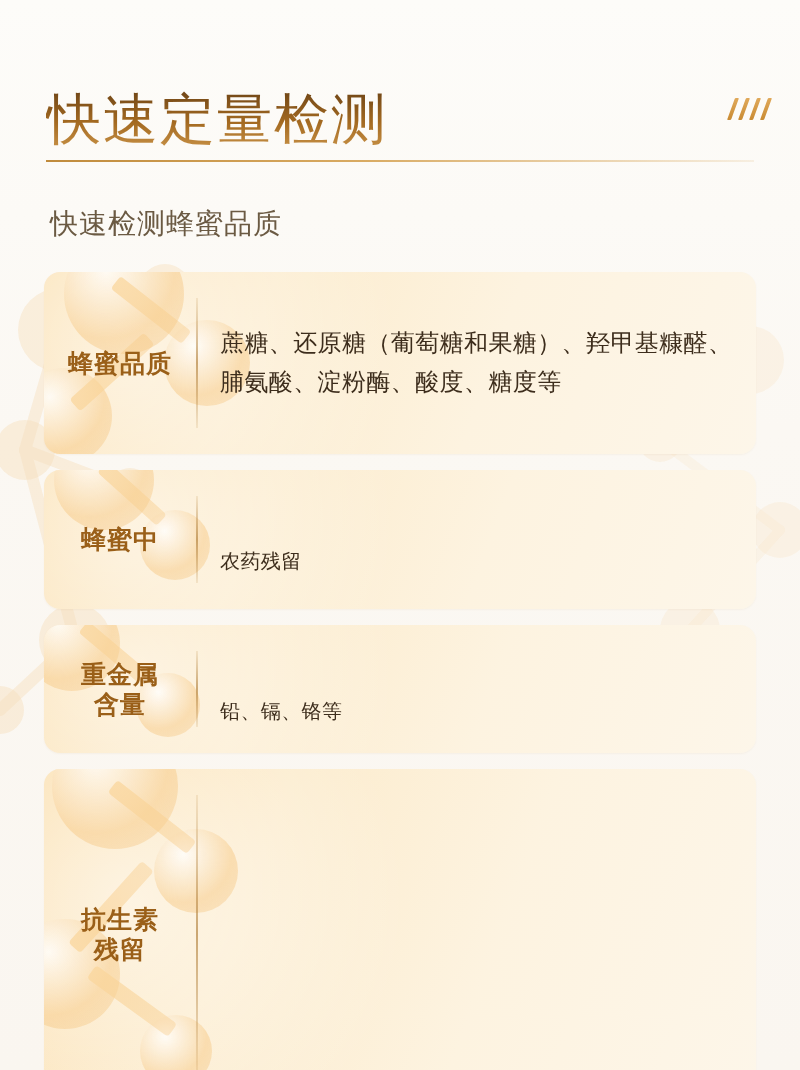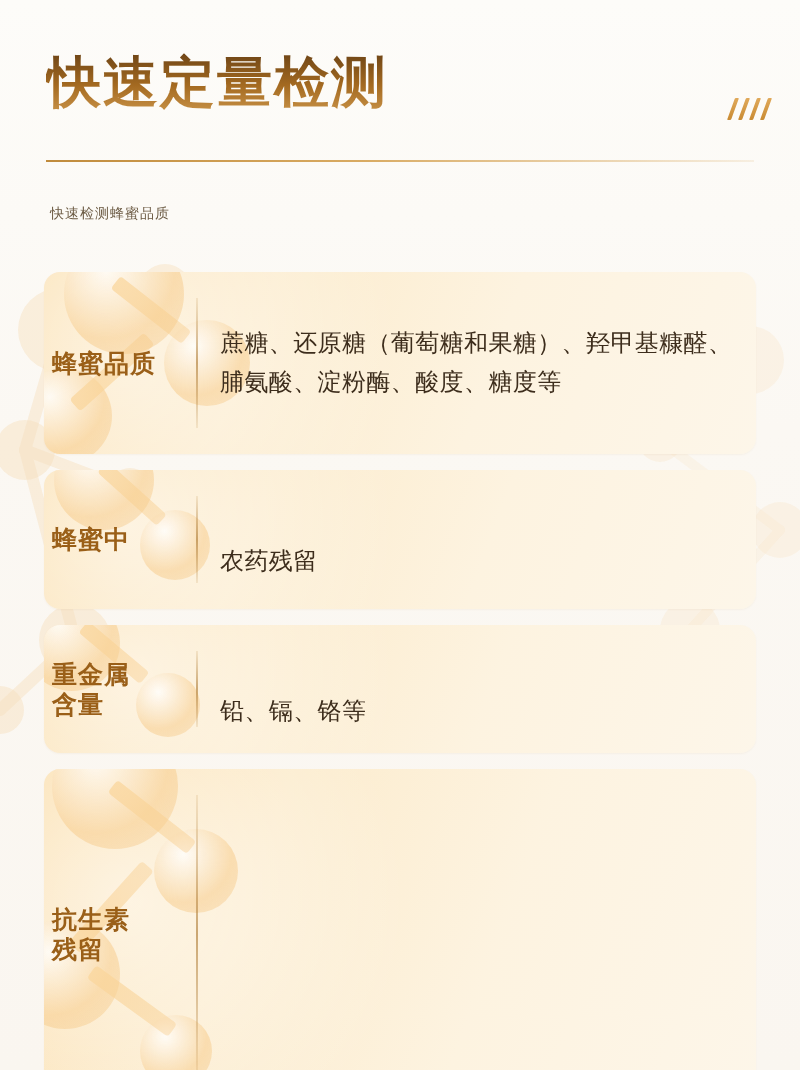--- a/index.html
+++ b/index.html
@@ -32,29 +32,30 @@
 
   
   .header {
     position: relative;
     padding: 52px 0 0 46px;
     height: 118px;
     box-sizing: border-box;
   }
   .main-title {
     font-size: 55px;
-    font-weight: bold;
+    font-weight: normal;
     letter-spacing: 2px;
     line-height: 1.1;
     background: linear-gradient(180deg, #6d4416 0%, #a46a21 55%, #c89247 100%);
     -webkit-background-clip: text;
     background-clip: text;
     color: transparent;
     display: inline-block;
     font-family: "Liberation Sans", sans-serif;
+    margin-top: 37px;
   }
   .slashes {
     position: absolute;
     right: 32px;
     top: 98px;
     display: flex;
     gap: 7px;
   }
   .slashes i {
     display: block;
@@ -70,21 +71,21 @@
     top: 160px;
     width: 708px;
     height: 2px;
     background: linear-gradient(90deg, #c08b3c 0%, #d9ab63 45%, rgba(217,171,99,0.15) 100%);
   }
 
   .subtitle {
     position: absolute;
     left: 50px;
     top: 205px;
-    font-size: 14px;
+    font-size: 28px;
     color: #6b5a43;
     letter-spacing: 1px;
   }
 
   
   .cards {
     position: absolute;
     left: 44px;
     top: 272px;
     width: 712px;
@@ -113,20 +114,21 @@
     background: linear-gradient(90deg, rgba(250,214,156,0.75), rgba(246,197,124,0.35));
     border-radius: 4px;
     pointer-events: none;
   }
 
   .card-label {
     position: relative;
     z-index: 2;
     width: 152px;
     min-width: 152px;
+    text-align: center;
     font-size: 25px;
     font-weight: bold;
     color: #9a5f18;
     line-height: 1.22;
     letter-spacing: 1px;
     padding: 0 8px;
     box-sizing: border-box;
   }
   .divider {
     position: relative;
@@ -145,21 +147,21 @@
     color: #3d2d1c;
     padding: 0 18px 0 22px;
     letter-spacing: 0.4px;
   }
 
   .card-1 { height: 182px; }
   .card-2 { height: 139px; }
   .card-3 { height: 128px; }
   .card-4 { height: 330px; }
 
-  .card-2 .card-body, .card-3 .card-body { font-size: 24px; margin-top: 44px; }
+  .card-2 .card-body, .card-3 .card-body { font-size: 20px; margin-top: 44px; }
   .card-4 .card-body { font-size: 23px; line-height: 1.63; padding-top: 2px; }
   .card-4 .card-label { font-size: 25px; }
 </style>
 </head>
 <body>
 
 <div class="page">
 
   <svg class="bg-molecule" style="left:-20px; top:240px; width:300px; height:520px;" viewBox="0 0 300 520">
     <g fill="#f3cf9a" opacity="0.5">

